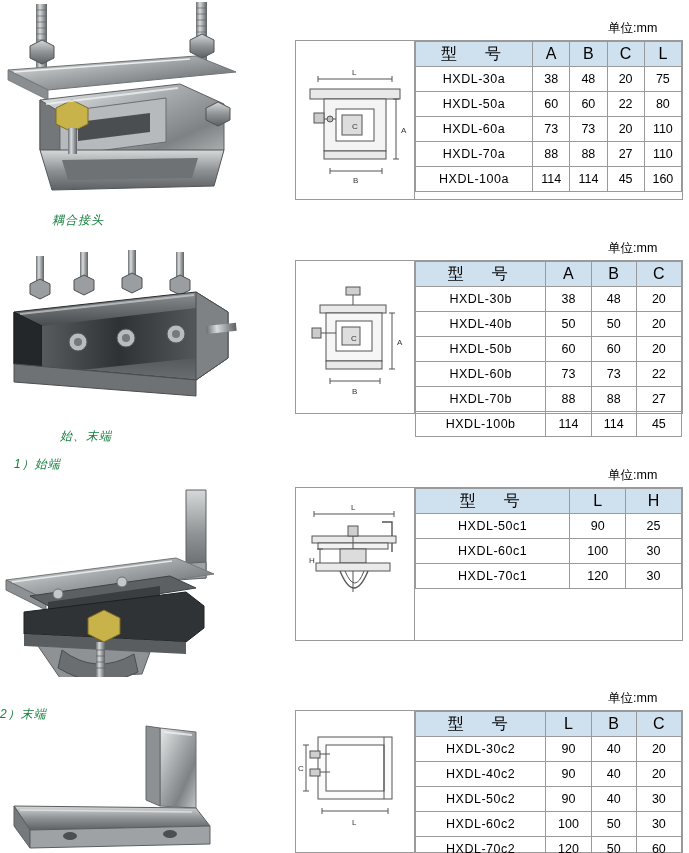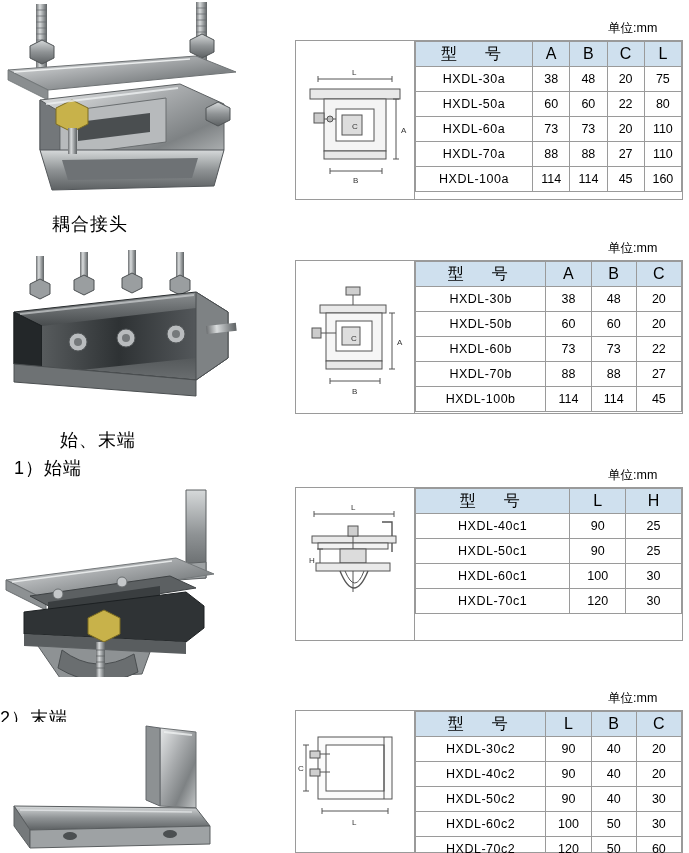--- a/index.html
+++ b/index.html
@@ -24,25 +24,26 @@
   
   .photo {
     position: absolute;
     background: #c9cbc9;
     overflow: hidden;
   }
   .photo-canvas { position: absolute; inset: 0; }
 
   .caption {
     position: absolute;
-    font-size: 18px;
+    font-size: 12px;
     font-family: "Liberation Sans", sans-serif;
-    color: #000000;
+    color: #15803d;
     letter-spacing: 1px;
     white-space: nowrap;
+    font-style: italic;
   }
 
   
   .unit {
     position: absolute;
     font-size: 12.5px;
     color: #000;
     white-space: nowrap;
   }
 
@@ -404,20 +405,26 @@
           </tr>
         </thead>
         <tbody>
           <tr>
             <td class="model">HXDL-30b</td>
             <td>38</td>
             <td>48</td>
             <td>20</td>
           </tr>
           <tr>
+            <td class="model">HXDL-40b</td>
+            <td>50</td>
+            <td>50</td>
+            <td>20</td>
+          </tr>
+          <tr>
             <td class="model">HXDL-50b</td>
             <td>60</td>
             <td>60</td>
             <td>20</td>
           </tr>
           <tr>
             <td class="model">HXDL-60b</td>
             <td>73</td>
             <td>73</td>
             <td>22</td>
@@ -480,25 +487,20 @@
             <col style="width:21%">
           </colgroup>
         <thead>
           <tr>
             <th class="model">型　号</th>
             <th>L</th>
             <th>H</th>
           </tr>
         </thead>
         <tbody>
-          <tr>
-            <td class="model">HXDL-40c1</td>
-            <td>90</td>
-            <td>25</td>
-          </tr>
           <tr>
             <td class="model">HXDL-50c1</td>
             <td>90</td>
             <td>25</td>
           </tr>
           <tr>
             <td class="model">HXDL-60c1</td>
             <td>100</td>
             <td>30</td>
           </tr>

